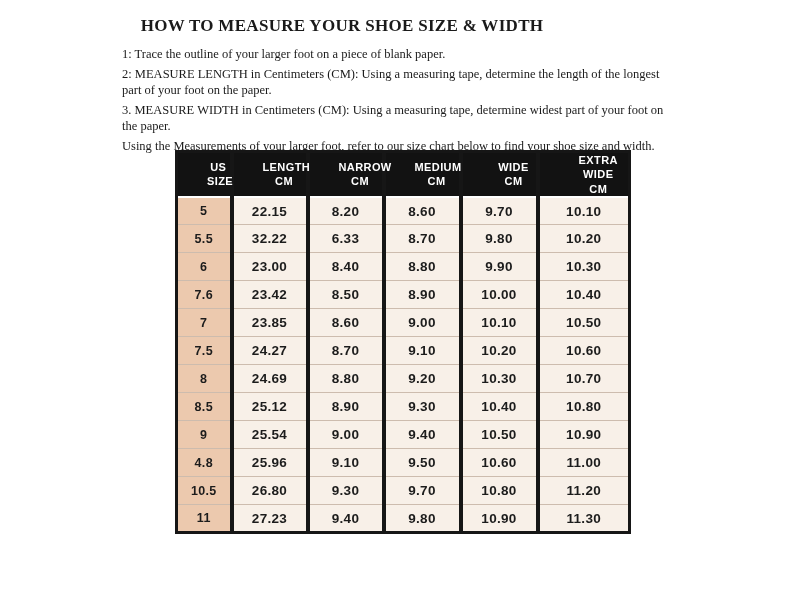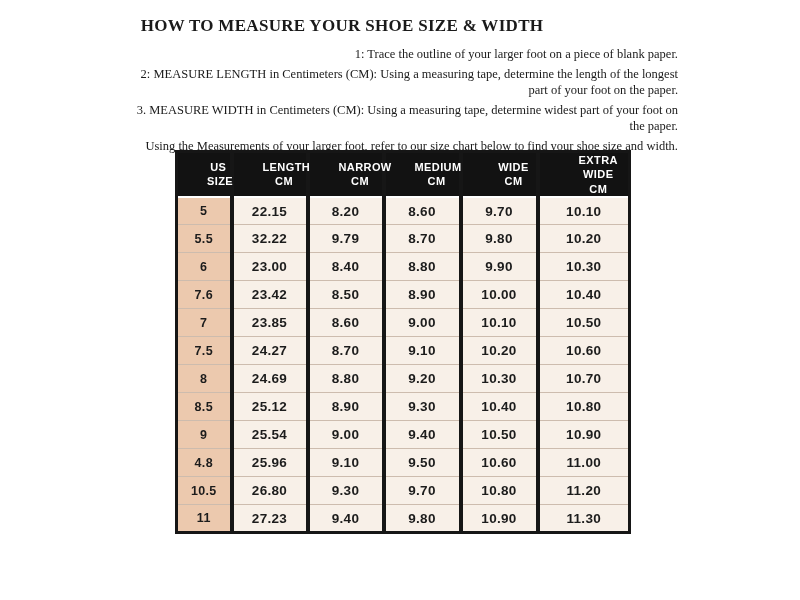--- a/index.html
+++ b/index.html
@@ -28,21 +28,20 @@
     font-size: 17px;
     font-weight: 700;
     letter-spacing: 0.3px;
     color: var(--text);
   }
   .instructions {
     margin: 10px 0 0 122px;
     width: 556px;
     font-size: 12.5px;
     line-height: 1.32;
-    text-align: right;
   }
   .instructions p { margin: 3px 0; }
   .instructions p.joined { margin-top: 0; }
   .chart-heading {
     margin-top: 10px;
     text-align: center;
     font-family: "Liberation Sans", sans-serif;
     font-size: 18px;
     font-weight: 500;
     letter-spacing: 0.6px;
@@ -158,21 +157,21 @@
             <td class="size-cell">5</td>
             <td class="value-cell">22.15</td>
             <td class="value-cell">8.20</td>
             <td class="value-cell">8.60</td>
             <td class="value-cell">9.70</td>
             <td class="value-cell">10.10</td>
           </tr>
           <tr>
             <td class="size-cell">5.5</td>
             <td class="value-cell">32.22</td>
-            <td class="value-cell">9.79</td>
+            <td class="value-cell">6.33</td>
             <td class="value-cell">8.70</td>
             <td class="value-cell">9.80</td>
             <td class="value-cell">10.20</td>
           </tr>
           <tr>
             <td class="size-cell">6</td>
             <td class="value-cell">23.00</td>
             <td class="value-cell">8.40</td>
             <td class="value-cell">8.80</td>
             <td class="value-cell">9.90</td>

